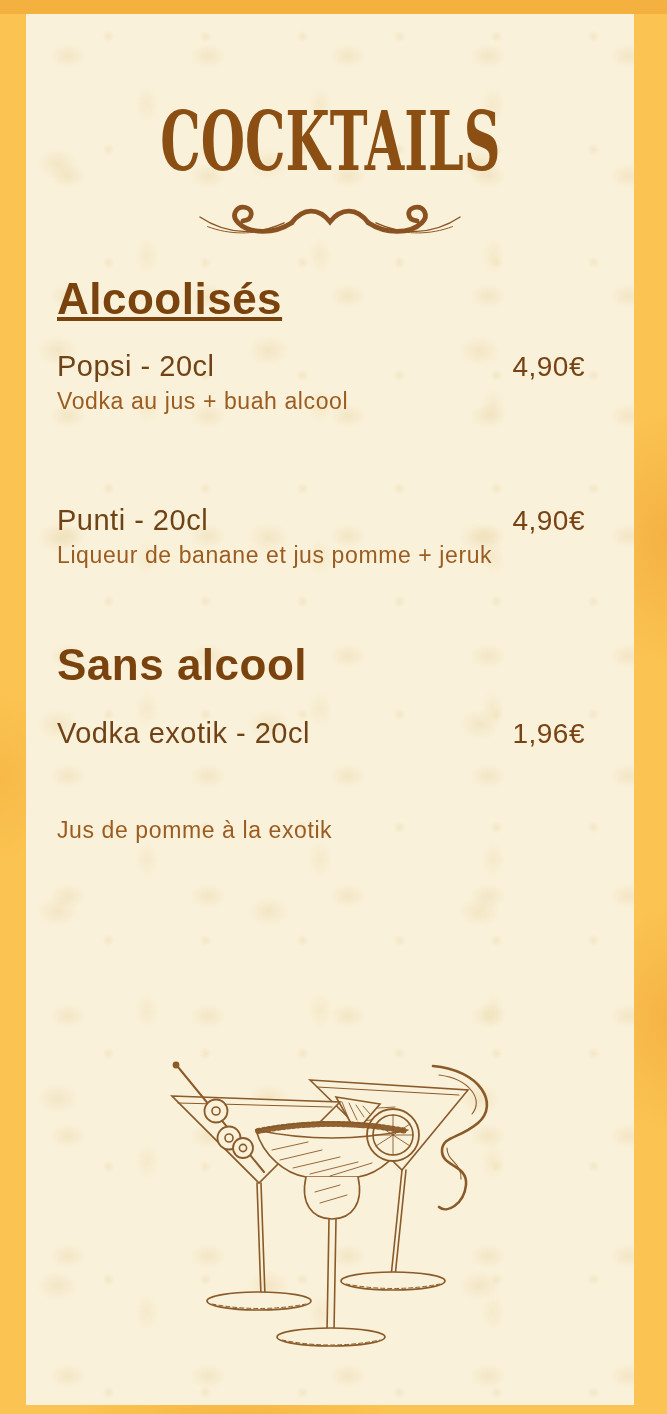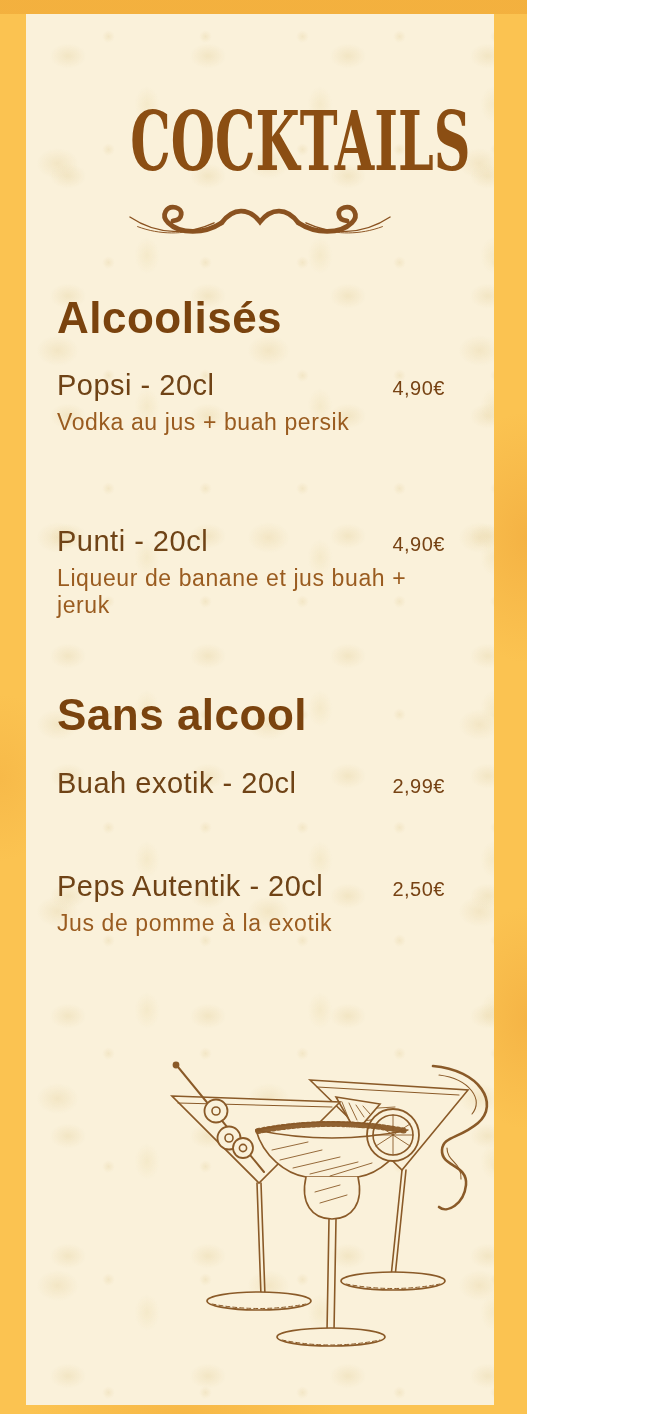--- a/index.html
+++ b/index.html
@@ -3,21 +3,21 @@
 <meta charset="utf-8">
 <style>
   html,body{margin:0;padding:0;}
   body{
     width:667px;height:1414px;
     font-family:"Liberation Sans",sans-serif;
     -webkit-font-smoothing:antialiased;
   }
   .frame{
     box-sizing:border-box;
-    width:527px;height:1414px;
+    width:667px;height:1414px;
     padding:14px 33px 9px 26px;
     background-color:#fbc351;
     background-image:
       linear-gradient(180deg, rgba(234,154,40,.45) 0 14px, rgba(0,0,0,0) 14px),
       radial-gradient(120px 180px at 100% 38%, rgba(236,158,52,.45), rgba(236,158,52,0) 70%),
       radial-gradient(100px 160px at 100% 72%, rgba(236,158,52,.40), rgba(236,158,52,0) 70%),
       radial-gradient(220px 60px at 35% 100%, rgba(238,162,50,.35), rgba(238,162,50,0) 70%),
       radial-gradient(90px 120px at 0% 55%, rgba(238,164,54,.30), rgba(238,164,54,0) 70%);
   }
   .card{
@@ -50,39 +50,39 @@
   .divider{display:block;margin:14px auto 0;}
   .menu-body{padding:0 49px 0 31px;}
   .section-heading{
     margin:0;
     font-size:44px;
     line-height:1.1;
     font-weight:700;
     letter-spacing:.5px;
     color:#7a430e;
   }
-  .section-heading.first{margin-top:54px;}
+  .section-heading.first{margin-top:35px;text-decoration:underline;}
   .section-heading.second{margin-top:72px;}
   .item{margin-top:88px;}
   .item.first{margin-top:26px;}
   .item.fourth{margin-top:66px;}
   .item-row{
     display:flex;
     justify-content:space-between;
     align-items:baseline;
     line-height:34px;
     text-align:right;
   }
   .item-name{
     font-size:29px;
     letter-spacing:.5px;
     color:#6f4316;
   }
   .item-price{
-    font-size:20px;
+    font-size:28px;
     letter-spacing:.5px;
     color:#774314;
   }
   .item-desc{
     margin-top:4px;
     font-size:23px;
     line-height:27px;
     letter-spacing:.6px;
     color:#9a5c20;
   }
@@ -116,45 +116,41 @@
 
     <div class="menu-body">
 
       <h2 class="section-heading first">Alcoolisés</h2>
 
       <div class="item first">
         <div class="item-row">
           <span class="item-name">Popsi - 20cl</span>
           <span class="item-price">4,90€</span>
         </div>
-        <div class="item-desc">Vodka au jus + buah persik</div>
+        <div class="item-desc">Vodka au jus + buah alcool</div>
       </div>
 
       <div class="item">
         <div class="item-row">
           <span class="item-name">Punti - 20cl</span>
           <span class="item-price">4,90€</span>
         </div>
-        <div class="item-desc">Liqueur de banane et jus buah + jeruk</div>
+        <div class="item-desc">Liqueur de banane et jus pomme + jeruk</div>
       </div>
 
       <h2 class="section-heading second">Sans alcool</h2>
 
       <div class="item first">
         <div class="item-row">
-          <span class="item-name">Buah exotik - 20cl</span>
-          <span class="item-price">2,99€</span>
+          <span class="item-name">Vodka exotik - 20cl</span>
+          <span class="item-price">1,96€</span>
         </div>
       </div>
 
       <div class="item fourth">
-        <div class="item-row">
-          <span class="item-name">Peps Autentik - 20cl</span>
-          <span class="item-price">2,50€</span>
-        </div>
         <div class="item-desc">Jus de pomme à la exotik</div>
       </div>
 
     </div>
 
     <svg class="glasses" viewBox="0 0 380 320" width="380" height="320" aria-hidden="true">
       <g stroke="#8a5a28" fill="none" stroke-linecap="round" stroke-width="1.6">
 
         <path d="M283,16 C330,20 350,54 328,73 C309,89 293,86 292,100 C291,117 318,114 316,135 C314,154 297,164 289,157" stroke-width="2.6"></path>
         <path d="M289,25 C320,29 334,50 322,64" stroke-width="1.1"></path>

